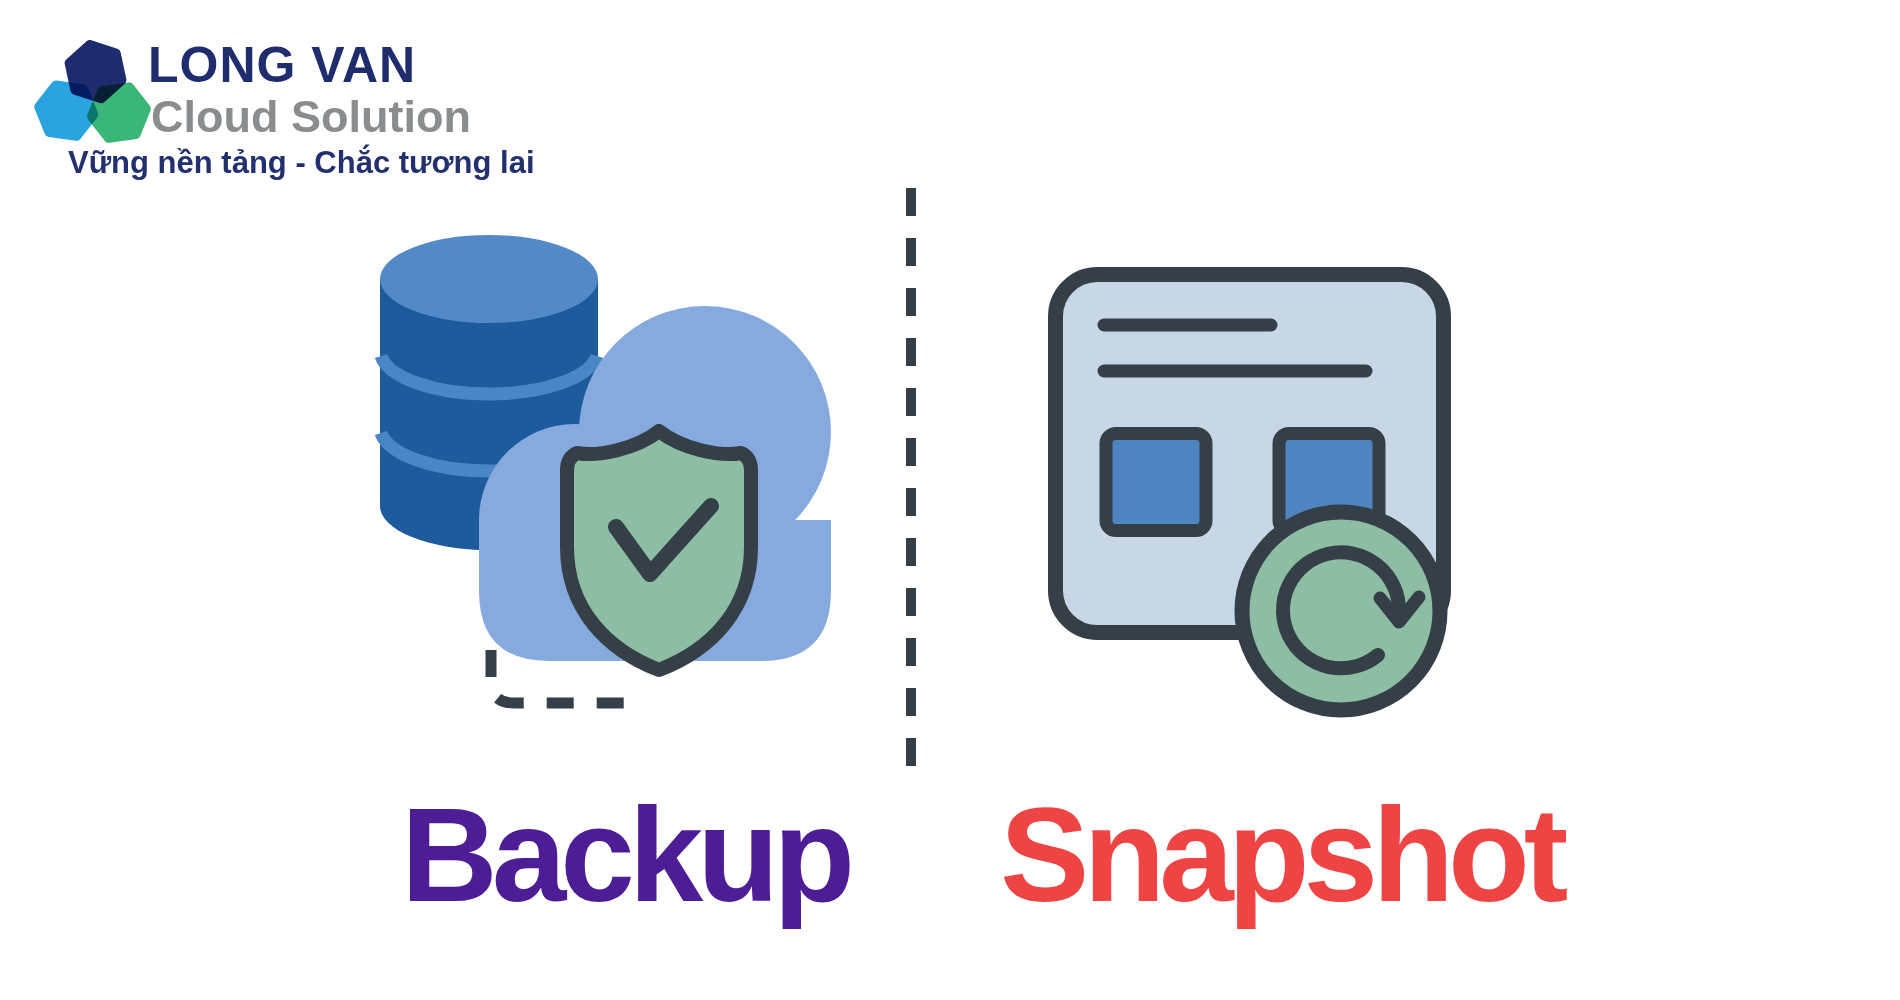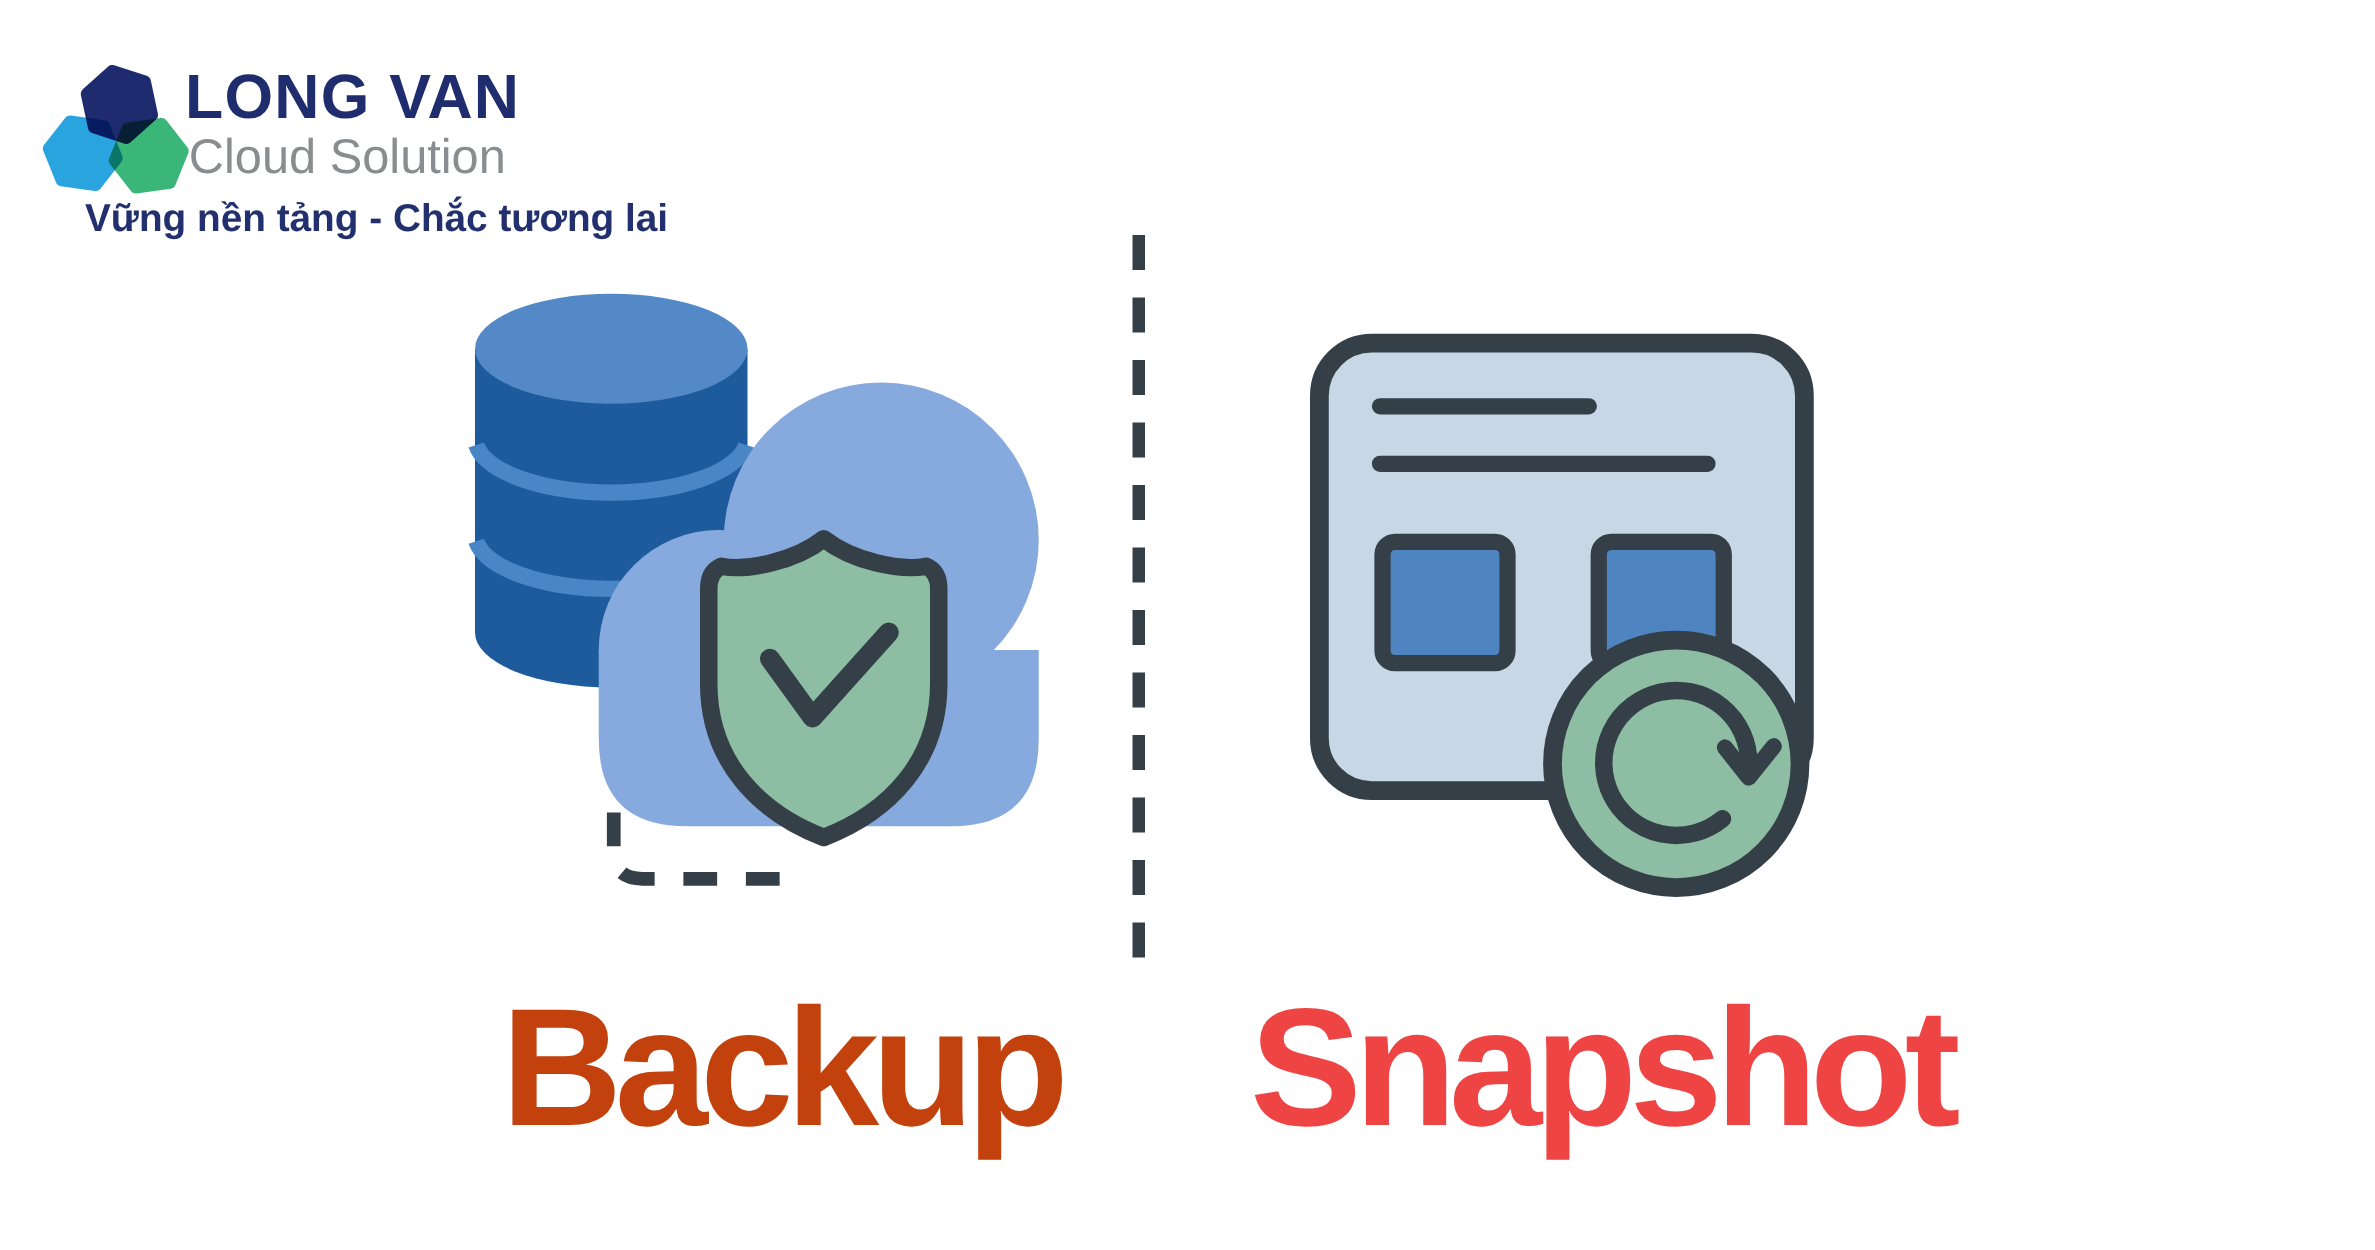--- a/index.html
+++ b/index.html
@@ -1,29 +1,29 @@
 <!DOCTYPE html>
 <html><head>
 <meta charset="utf-8">
 <style>
   html,body{margin:0;padding:0;}
   body{
     width:1900px;height:1000px;position:relative;overflow:hidden;
     background:#ffffff;
     font-family:"Liberation Sans", sans-serif;
   }
-  .logo{position:absolute;left:0;top:12px;width:520px;height:200px;}
+  .logo{position:absolute;left:0;top:0;width:520px;height:200px;}
   .logo-mark{position:absolute;left:33px;top:40px;width:127px;height:110px;}
   .hex{mix-blend-mode:multiply;}
   .logo-title{
     position:absolute;left:148px;top:40px;font-size:50px;font-weight:700;
     letter-spacing:1px;line-height:1;white-space:nowrap;
   }
   .logo-subtitle{
-    position:absolute;left:151px;top:94px;font-size:39px;font-weight:400;
+    position:absolute;left:151px;top:94px;font-size:45px;font-weight:700;
     line-height:1;white-space:nowrap;
   }
   .logo-tagline{
     position:absolute;left:36px;top:144px;font-size:31px;font-weight:700;
     line-height:1.2;white-space:nowrap;margin-left:32px;
   }
   .art{position:absolute;left:0;top:0;width:1900px;height:1000px;}
   .section-label{
     position:absolute;top:788px;font-size:134px;font-weight:700;
     letter-spacing:-6px;line-height:1;text-align:center;white-space:nowrap;
@@ -92,15 +92,15 @@
     </g>
 
     <g>
       <circle cx="1341" cy="611" r="99" stroke-width="15" fill="#8dbda2"></circle>
       <path d="M1399,611 A58,58 0 1 0 1378,655" fill="none" stroke-width="14"></path>
       <path d="M1380,598 L1399,622 L1419,597" fill="none" stroke-width="13"></path>
     </g>
   </g>
 </svg>
 
-<div class="section-label label-backup" style="color:#c2410c;">Backup</div>
+<div class="section-label label-backup" style="color:#4c1d95;">Backup</div>
 
 <div class="section-label label-snapshot" style="color:#ef4444;">Snapshot</div>
 
 </body></html>

